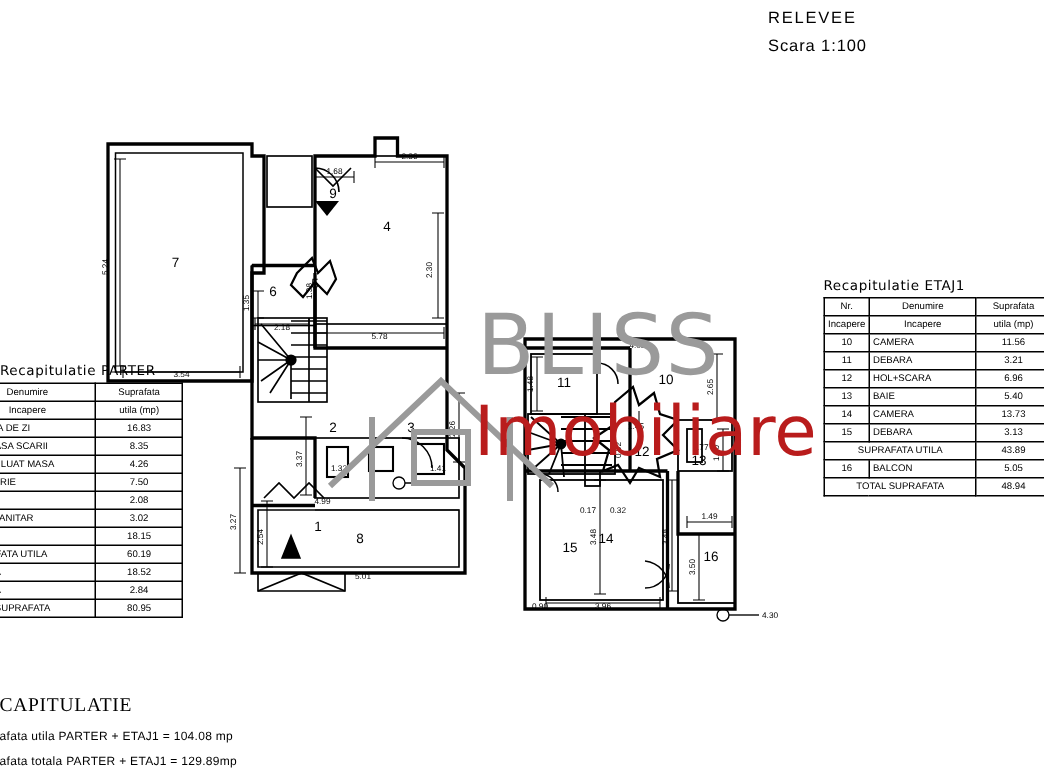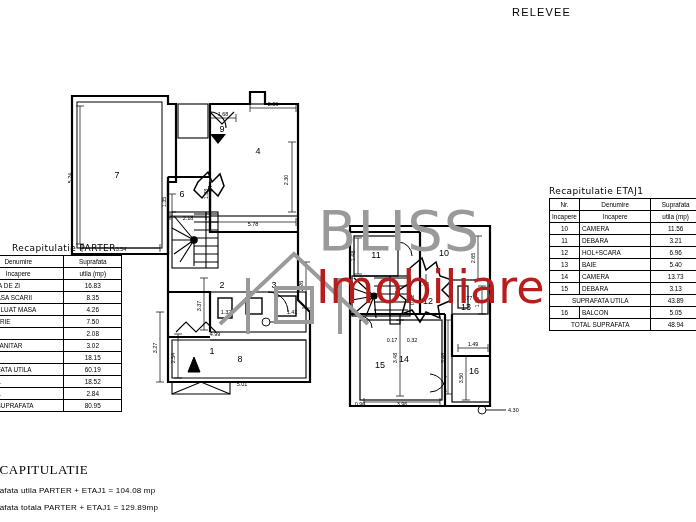--- a/index.html
+++ b/index.html
@@ -35,21 +35,21 @@
   table.rt th{font-weight:400;text-align:center;}
   .ttl{font-size:9px;letter-spacing:0.4px;margin-bottom:2px;
        font-family:"DejaVu Sans",sans-serif;}
   .num{text-align:center;}
   .val{text-align:center;}
   .nm{text-align:left;}
   .span-lbl{text-align:center;}
 
   
   .tbl-parter{position:absolute;left:-28px;top:243px;}
-  .tbl-parter .ttl{margin-left:28px;padding-left:12px;}
+  .tbl-parter .ttl{margin-left:28px;}
   .tbl-parter table{width:150px;}
   .tbl-parter col.c1{width:92px;}
   .tbl-parter col.c2{width:58px;}
 
   
   .tbl-etaj{position:absolute;left:549px;top:186px;}
   .tbl-etaj table{width:152px;}
   .tbl-etaj col.c0{width:30px;}
   .tbl-etaj col.c1{width:72px;}
   .tbl-etaj col.c2{width:50px;}
@@ -65,20 +65,21 @@
   .plan svg{display:block;}
   text{font-family:"Liberation Sans",sans-serif;}
 </style>
 </head>
 <body>
 
 <div class="stage">
 
   <div class="hdr">
     <div class="t1">RELEVEE</div>
+    <div class="t2">Scara 1:100</div>
   </div>
 
   <div class="plan" style="left:60px;top:82px;">
     <svg width="260" height="320" viewBox="0 0 260 320">
       <g fill="none" stroke="#000" stroke-width="2.2">
 
         <path d="M12,14 L108,14 L108,22 L116,22 L116,100 L108,100 L108,172 L12,172 Z"></path>
         <rect x="17" y="20" width="85" height="146" stroke-width="1"></rect>
 
         <path d="M108,95 L150,95 L150,22 L190,22 L190,10 L205,10 L205,22 L238,22 L238,150" stroke-width="2.2"></path>

